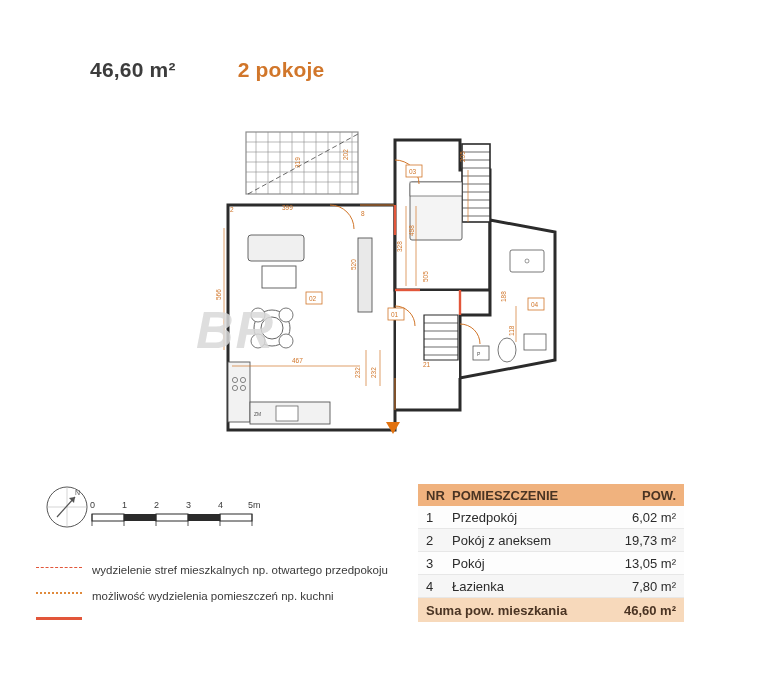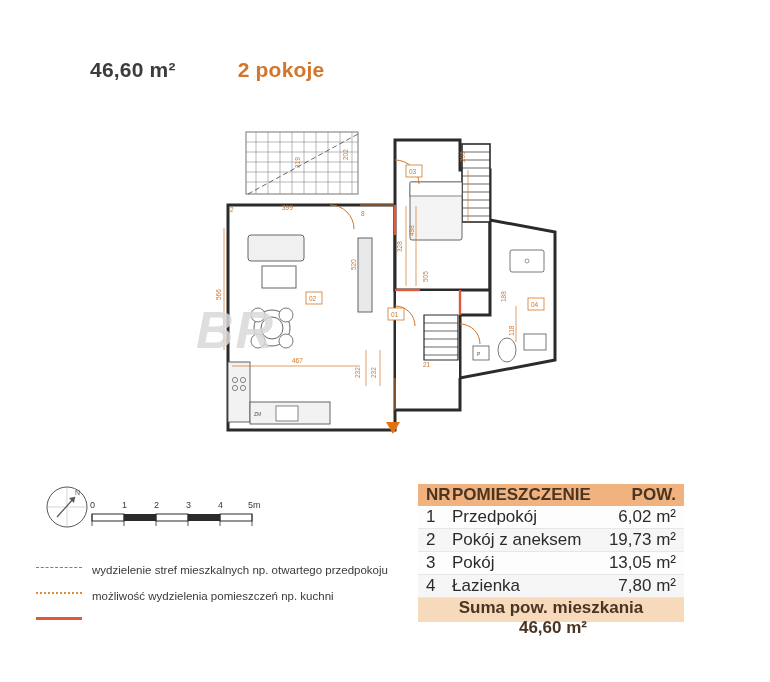--- a/index.html
+++ b/index.html
@@ -115,21 +115,21 @@
   .ls-solid {
     border-top: 3.5px solid #e2563a;
   }
 
   
   .table {
     position: absolute;
     left: 418px;
     top: 484px;
     width: 266px;
-    font-size: 17px;
+    font-size: 13px;
   }
   .table .thead {
     display: flex;
     background: #f0b27e;
     color: #4a3423;
     font-weight: bold;
     height: 22px;
     align-items: center;
     padding: 0 8px;
     box-sizing: border-box;
@@ -149,21 +149,20 @@
   .c-pow { width: 72px; flex: 0 0 72px; text-align: right; }
   .table .tfoot {
     display: flex;
     height: 24px;
     align-items: center;
     padding: 0 8px;
     box-sizing: border-box;
     background: #f7d9bb;
     font-weight: bold;
     color: #4a3423;
-    flex-direction: column;
   }
   .tfoot .c-sum { flex: 1 1 auto; }
   .tfoot .c-pow { width: 72px; flex: 0 0 72px; text-align: right; }
 
   .dim { font-size: 6.5px; fill: #d1762a; font-family: "Liberation Sans", sans-serif; }
   .roomnum { font-size: 6.5px; fill: #d1762a; font-family: "Liberation Sans", sans-serif; }
   .tinytxt { font-size: 5px; fill: #555; font-family: "Liberation Sans", sans-serif; }
 </style>
 </head>
 <body>

